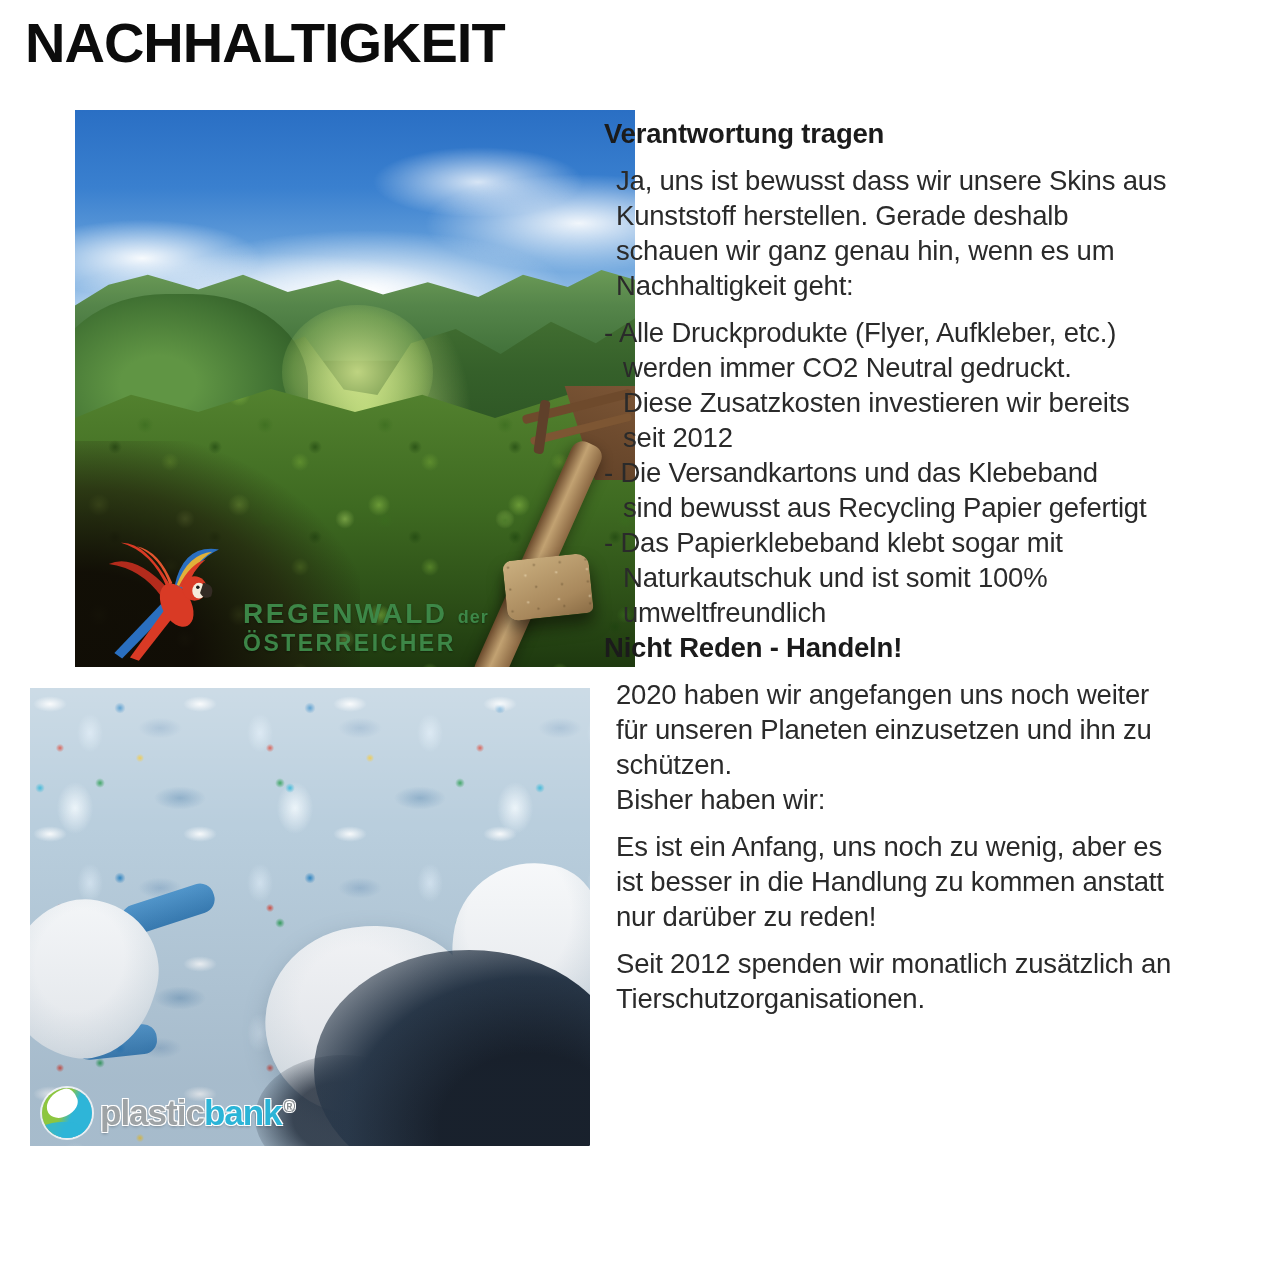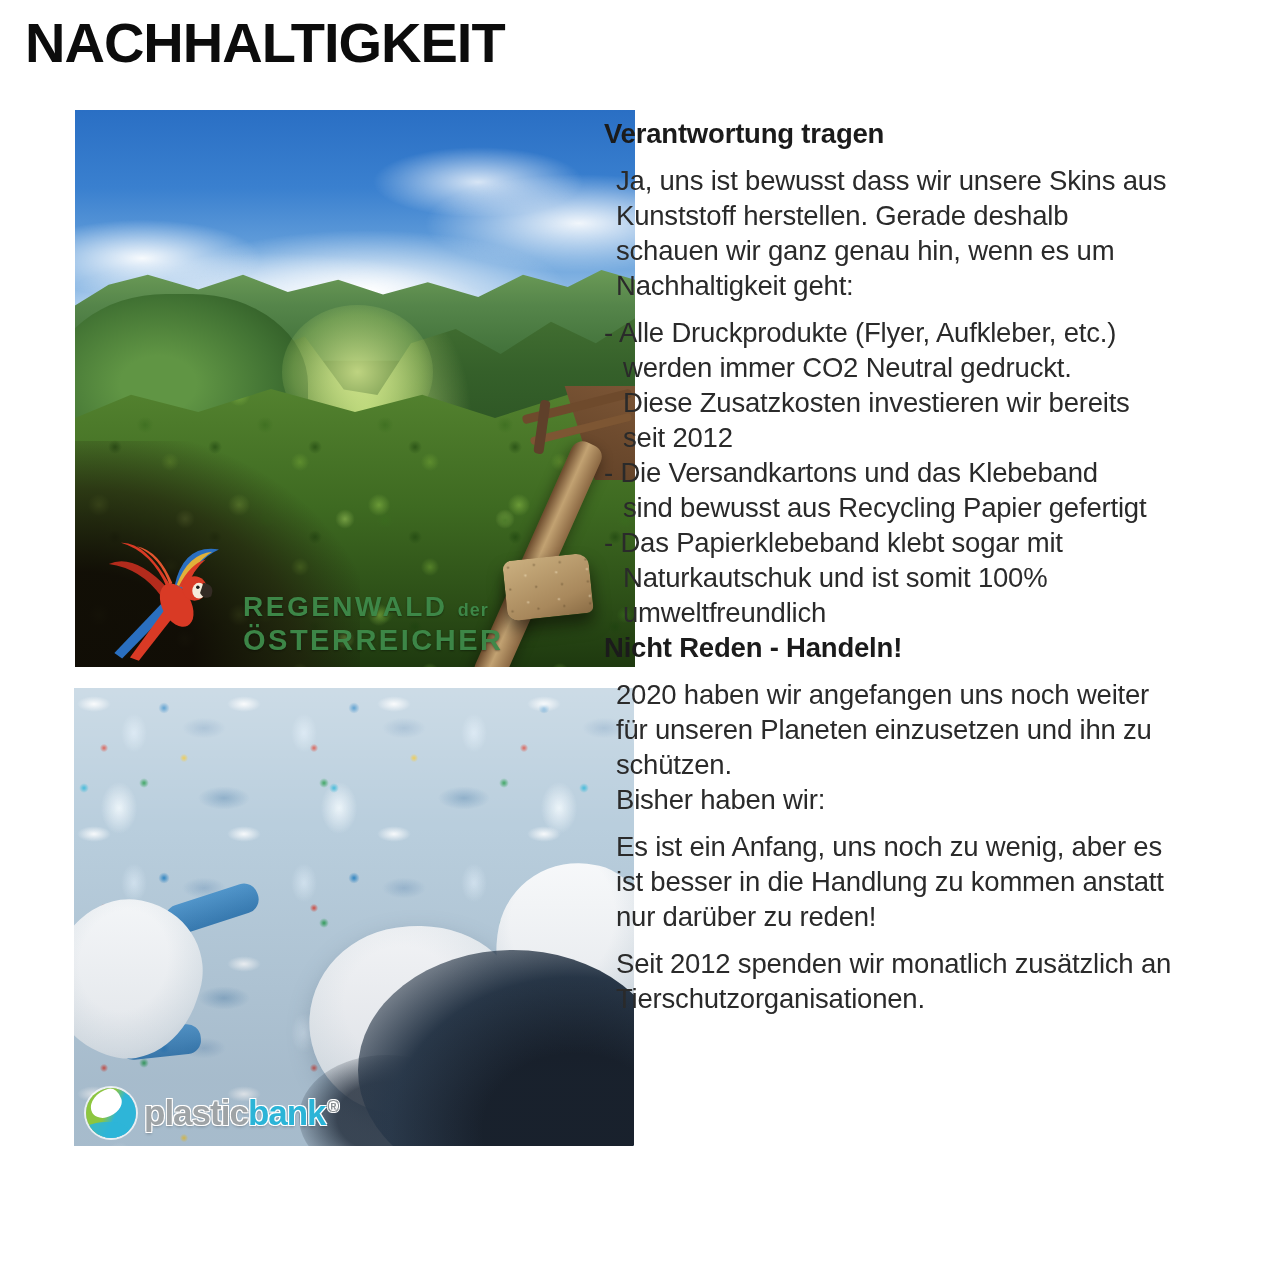--- a/index.html
+++ b/index.html
@@ -64,23 +64,23 @@
       radial-gradient(circle 3px at 20% 30%, rgba(90,70,40,.55), rgba(0,0,0,0) 60%) 0 0/26px 22px,
       radial-gradient(circle 3px at 70% 60%, rgba(255,242,212,.55), rgba(0,0,0,0) 60%) 0 0/31px 27px,
       linear-gradient(160deg,#cbb080 0%,#a8885c 70%,#8a6c45 100%);
     box-shadow:0 10px 16px rgba(10,8,4,.55);}
   .rf-parrot{position:absolute;left:22px;bottom:4px;width:146px;height:128px;}
   .rf-logo-text{position:absolute;left:168px;bottom:10px;line-height:1.18;
     color:rgba(62,138,74,.96);font-weight:700;letter-spacing:2.5px;
     text-shadow:0 1px 2px rgba(0,0,0,.35);}
   .rf-logo-line1{font-size:28px;}
   .rf-logo-der{font-size:18px;letter-spacing:1px;font-weight:700;}
-  .rf-logo-line2{font-size:29px;}
-  
-  #photo-pl{left:30px;top:688px;width:560px;height:458px;background:#b9cedd;margin-left:44px;}
+  .rf-logo-line2{font-size:23px;}
+  
+  #photo-pl{left:30px;top:688px;width:560px;height:458px;background:#b9cedd;}
   .pl-texture{inset:0;
     background:
       radial-gradient(ellipse 26px 12px at 20px 16px, rgba(255,255,255,.9), rgba(0,0,0,0) 65%),
       radial-gradient(ellipse 20px 30px at 60px 45px, rgba(214,230,242,.95), rgba(0,0,0,0) 65%),
       radial-gradient(circle 8px at 90px 20px, #2f86c4, rgba(0,0,0,0) 70%),
       radial-gradient(circle 6px at 30px 60px, #d6483c, rgba(0,0,0,0) 70%),
       radial-gradient(circle 6px at 110px 70px, #ecc53e, rgba(0,0,0,0) 70%),
       radial-gradient(circle 7px at 70px 95px, #2f9e57, rgba(0,0,0,0) 70%),
       radial-gradient(circle 7px at 10px 100px, #36b6d8, rgba(0,0,0,0) 70%),
       radial-gradient(ellipse 34px 16px at 130px 40px, rgba(148,178,204,.85), rgba(0,0,0,0) 65%),

